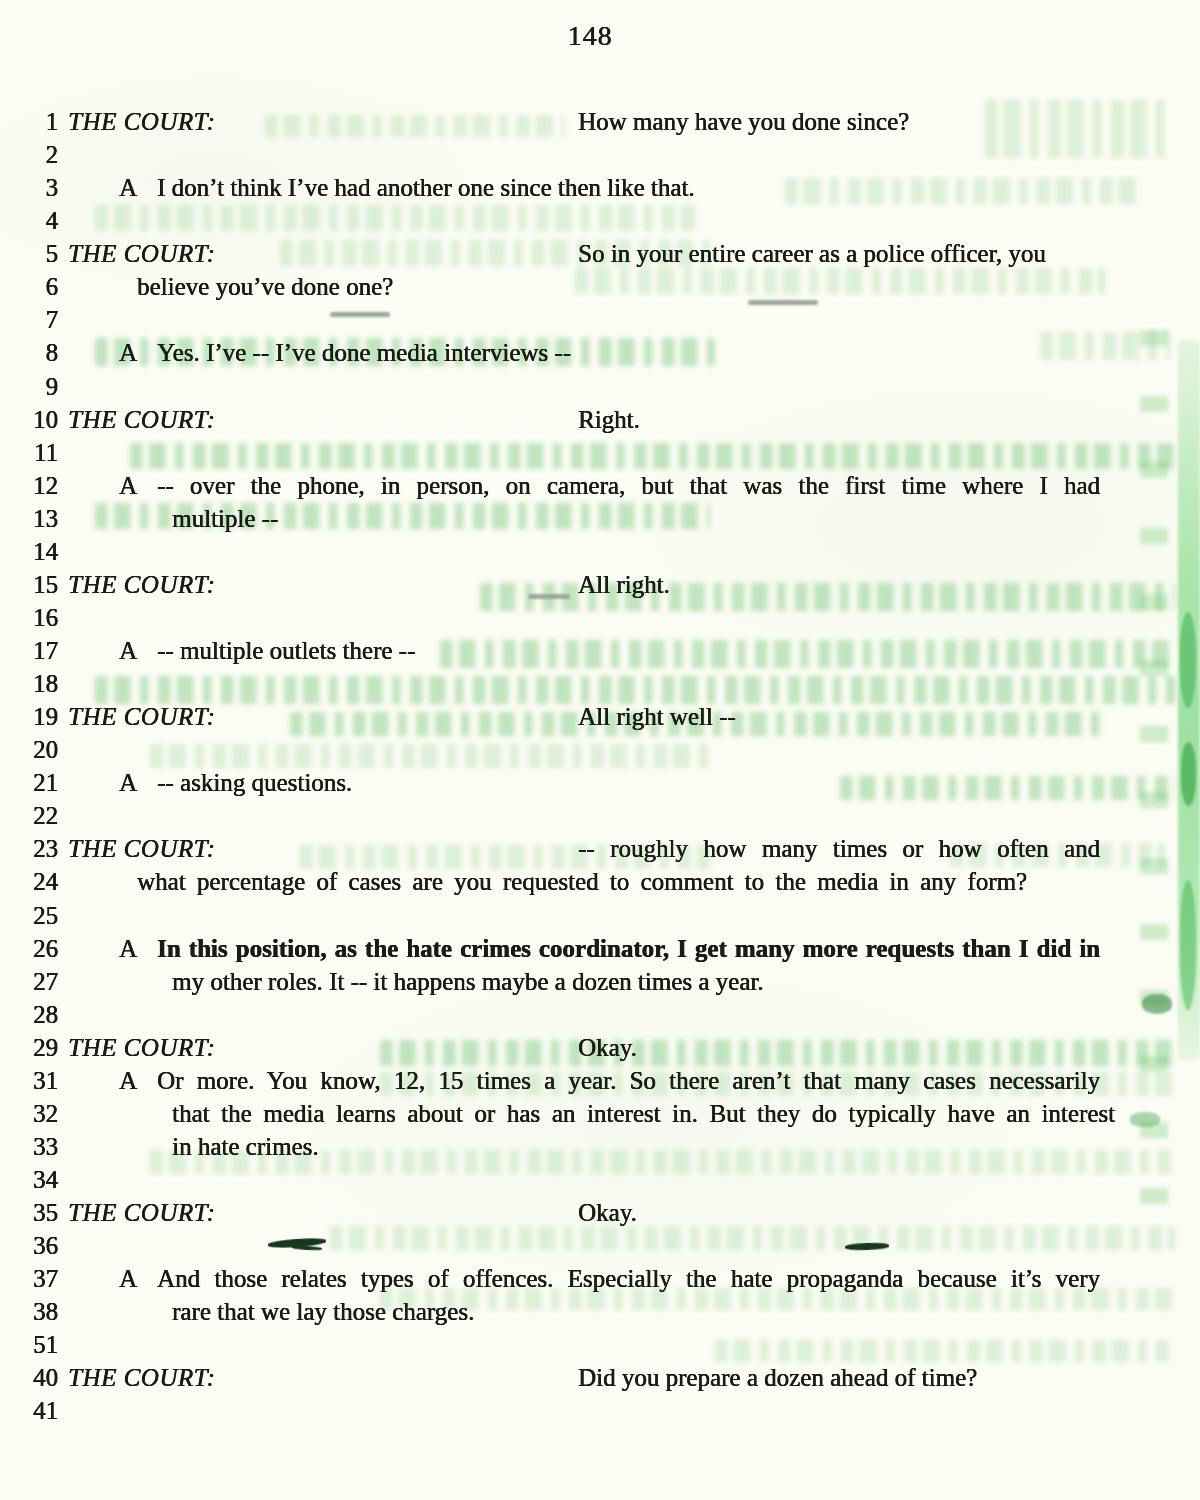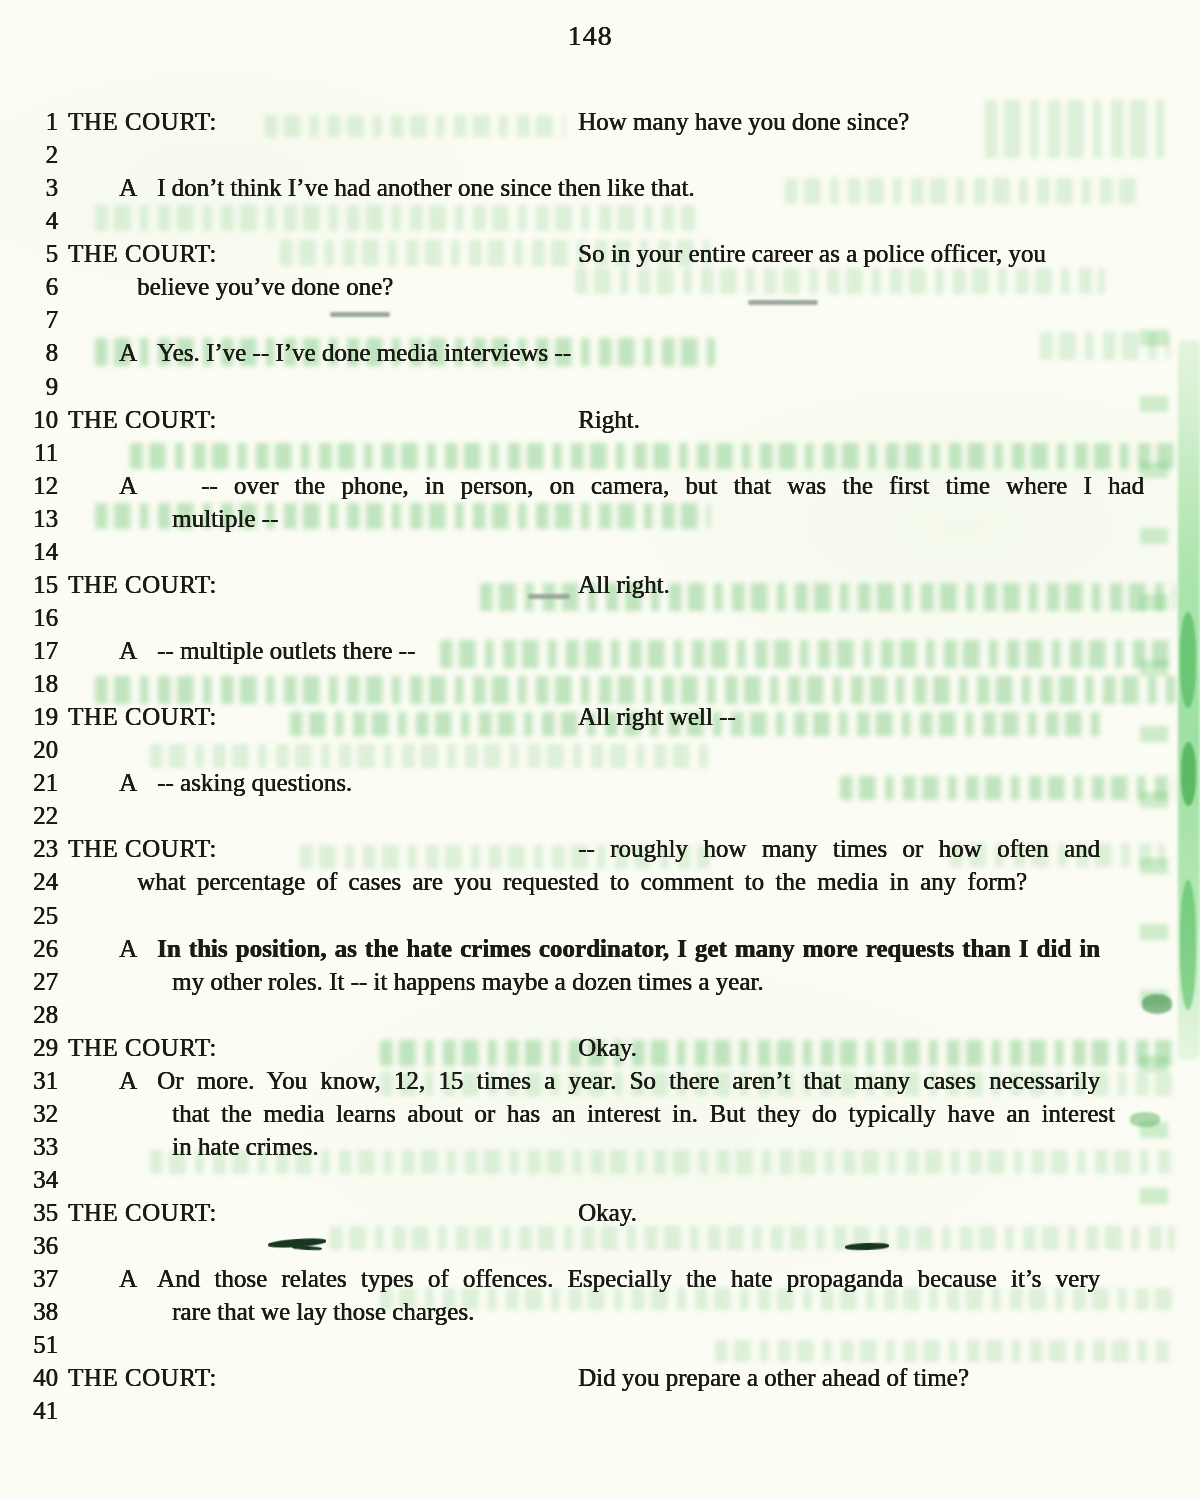--- a/index.html
+++ b/index.html
@@ -16,21 +16,21 @@
   .ink{ text-shadow:0.45px 0 0 currentColor, 0 0.25px 0 currentColor; }
 
   .page-num{
     position:absolute;top:20px;left:0;width:1180px;text-align:center;
     font-size:28px;letter-spacing:1px;
   }
 
   #lines{position:absolute;left:0;top:105px;width:1200px;}
   .row{position:relative;height:33.07px;line-height:33.07px;font-size:25px;}
   .num{position:absolute;left:0;width:58px;text-align:right;white-space:nowrap;}
-  .speaker{position:absolute;left:68px;white-space:nowrap;letter-spacing:0.5px;}
+  .speaker{position:absolute;left:68px;white-space:nowrap;letter-spacing:0.5px;font-style:italic;}
   .statement{position:absolute;left:578px;white-space:nowrap;}
   .aprefix{position:absolute;left:119px;white-space:nowrap;}
   .answer{position:absolute;left:157px;white-space:nowrap;}
   .cont{position:absolute;white-space:nowrap;margin-left:15px;}
   .j{white-space:normal;text-align:justify;text-align-last:justify;overflow:hidden;height:33.07px;}
 
   
   .ghost{
     position:absolute;pointer-events:none;border-radius:3px;
     filter:blur(2.6px);
@@ -145,21 +145,21 @@
       <span class="num ink">10</span>
       <span class="speaker ink">THE COURT:</span>
       <span class="statement ink">Right.</span>
     </div>
     <div class="row">
       <span class="num ink">11</span>
     </div>
     <div class="row">
       <span class="num ink">12</span>
       <span class="aprefix ink">A</span>
-      <span class="answer j ink" style="width: 943px; margin-left: 44px;">-- over the phone, in person, on camera, but that was the first time where I had</span>
+      <span class="answer j ink" style="width: 943px;">-- over the phone, in person, on camera, but that was the first time where I had</span>
     </div>
     <div class="row">
       <span class="num ink">13</span>
       <span class="cont ink" style="left: 157px;">multiple --</span>
     </div>
     <div class="row">
       <span class="num ink">14</span>
     </div>
     <div class="row">
       <span class="num ink">15</span>
@@ -254,18 +254,18 @@
     <div class="row">
       <span class="num ink">38</span>
       <span class="cont ink" style="left: 157px;">rare that we lay those charges.</span>
     </div>
     <div class="row">
       <span class="num ink">51</span>
     </div>
     <div class="row">
       <span class="num ink">40</span>
       <span class="speaker ink">THE COURT:</span>
-      <span class="statement ink">Did you prepare a other ahead of time?</span>
+      <span class="statement ink">Did you prepare a dozen ahead of time?</span>
     </div>
     <div class="row">
       <span class="num ink">41</span>
     </div>
   </div>
 
 </body></html>

